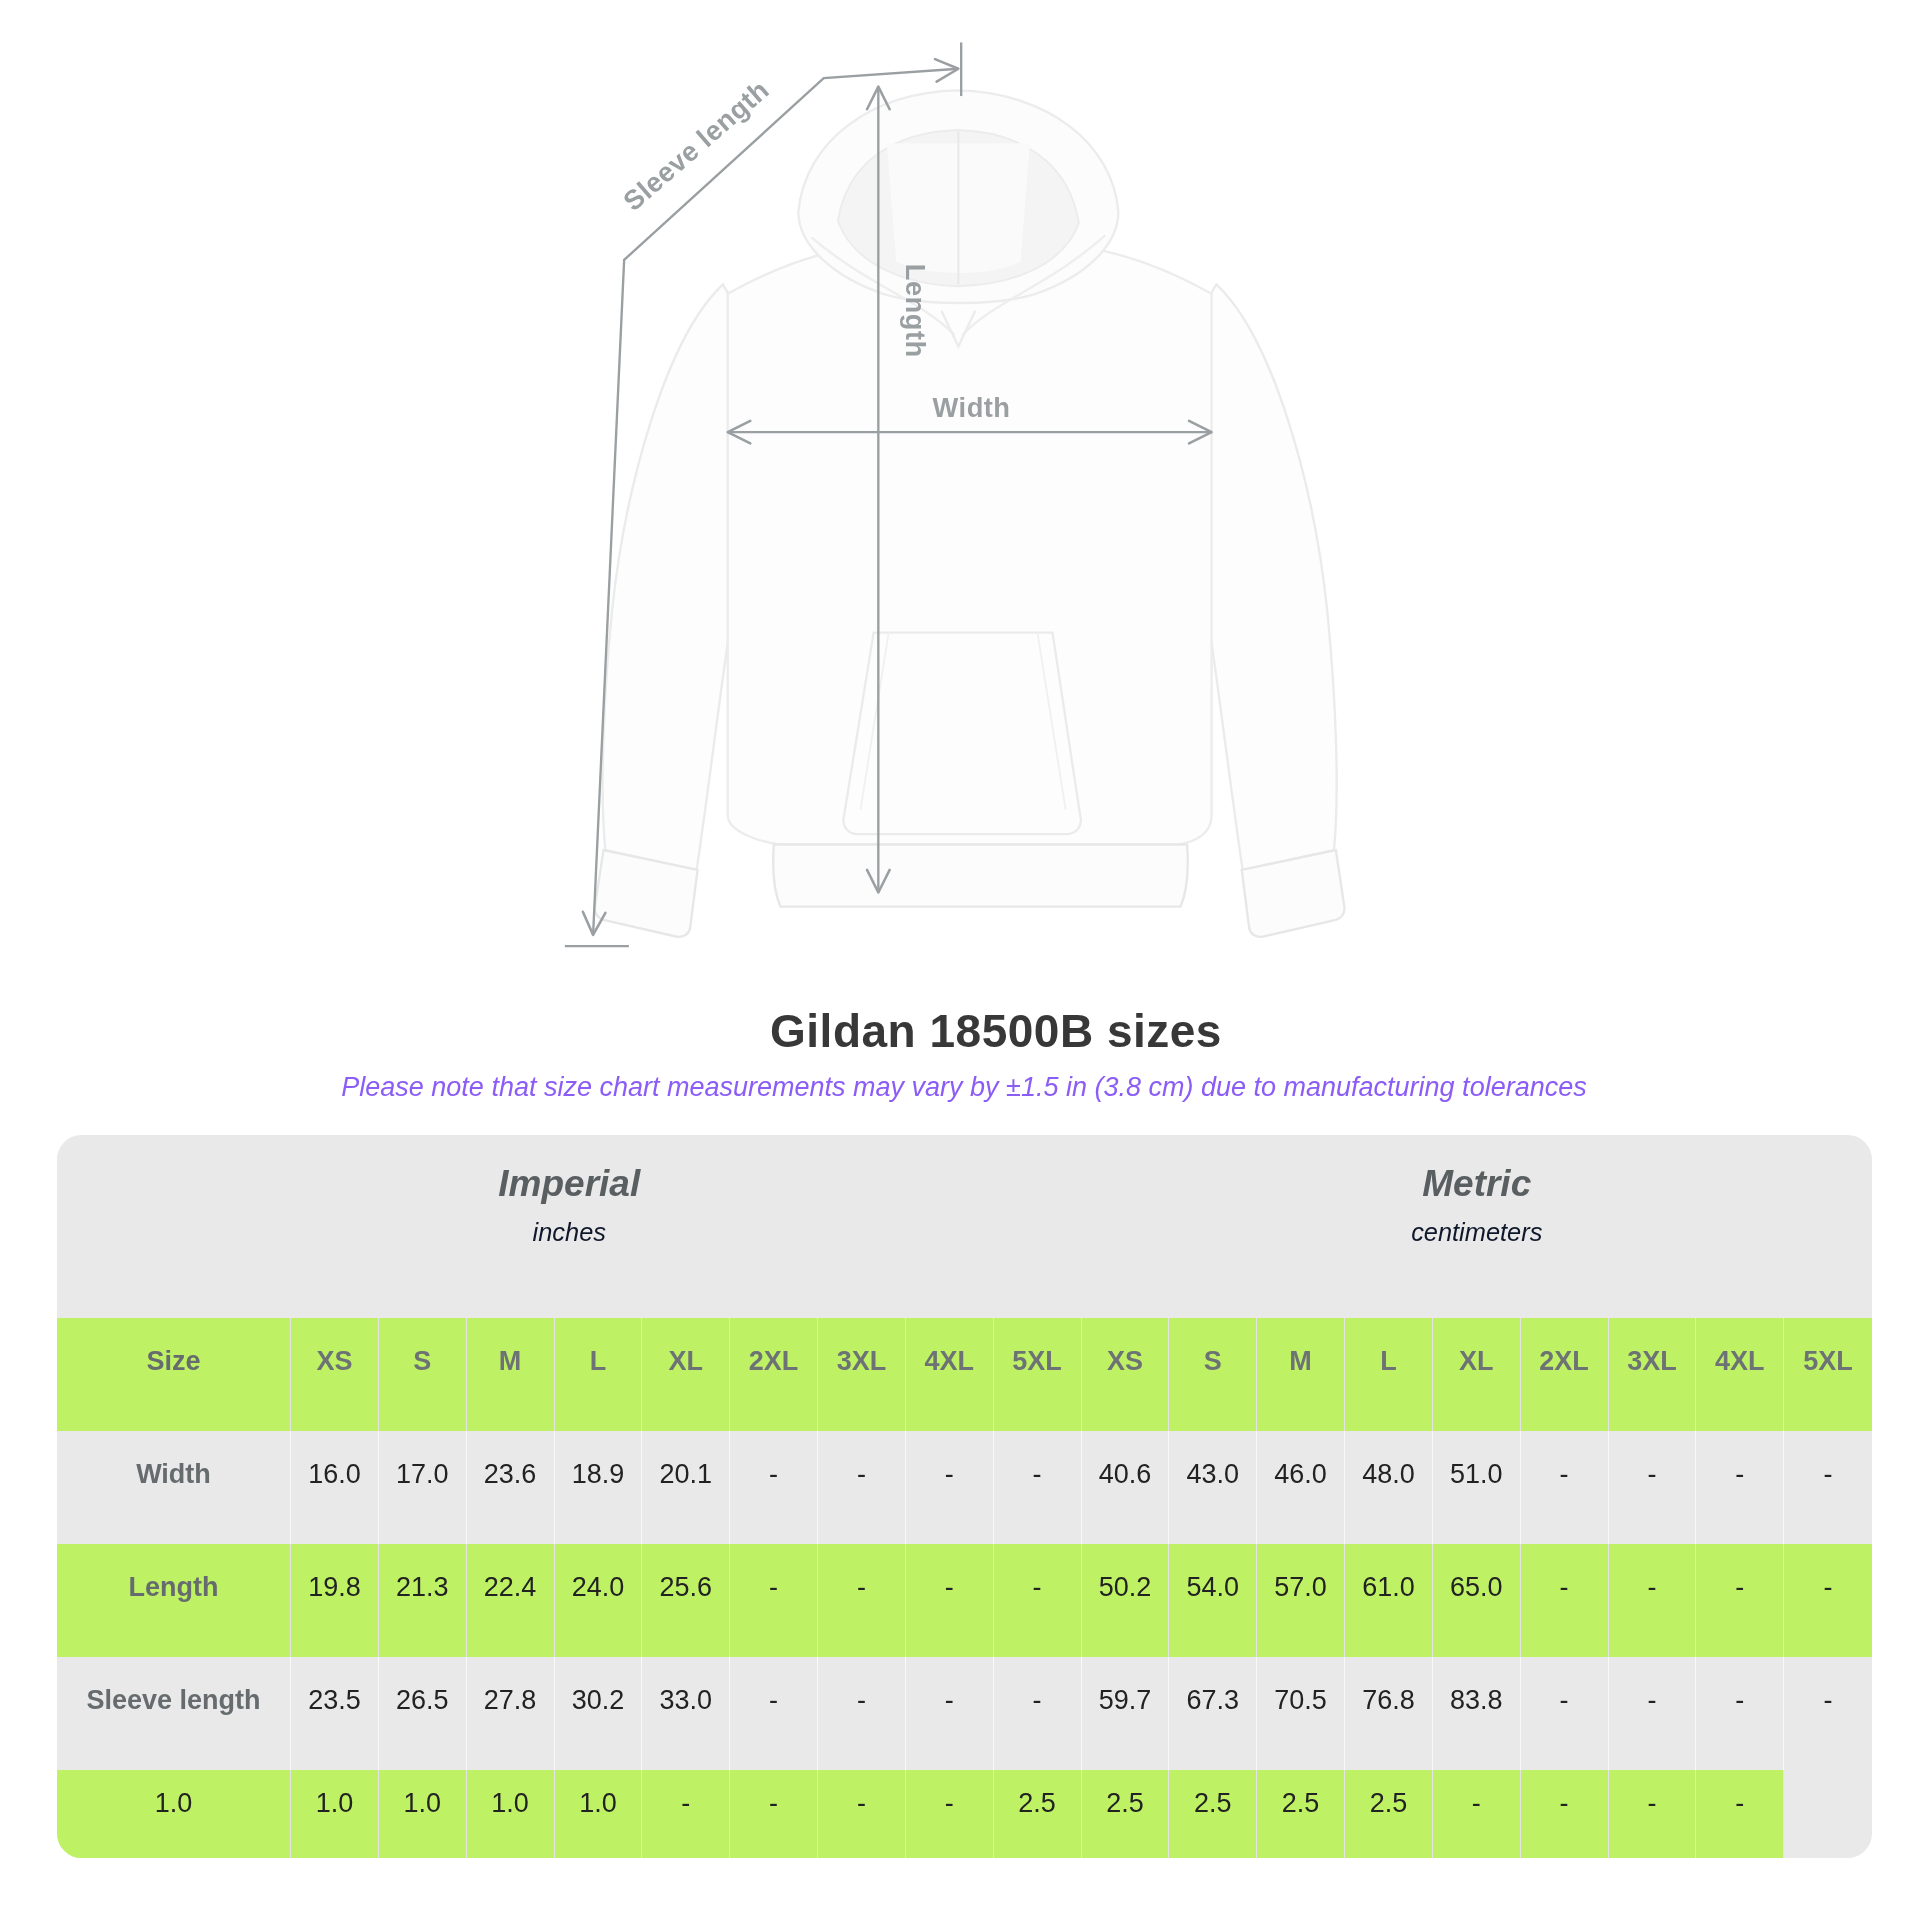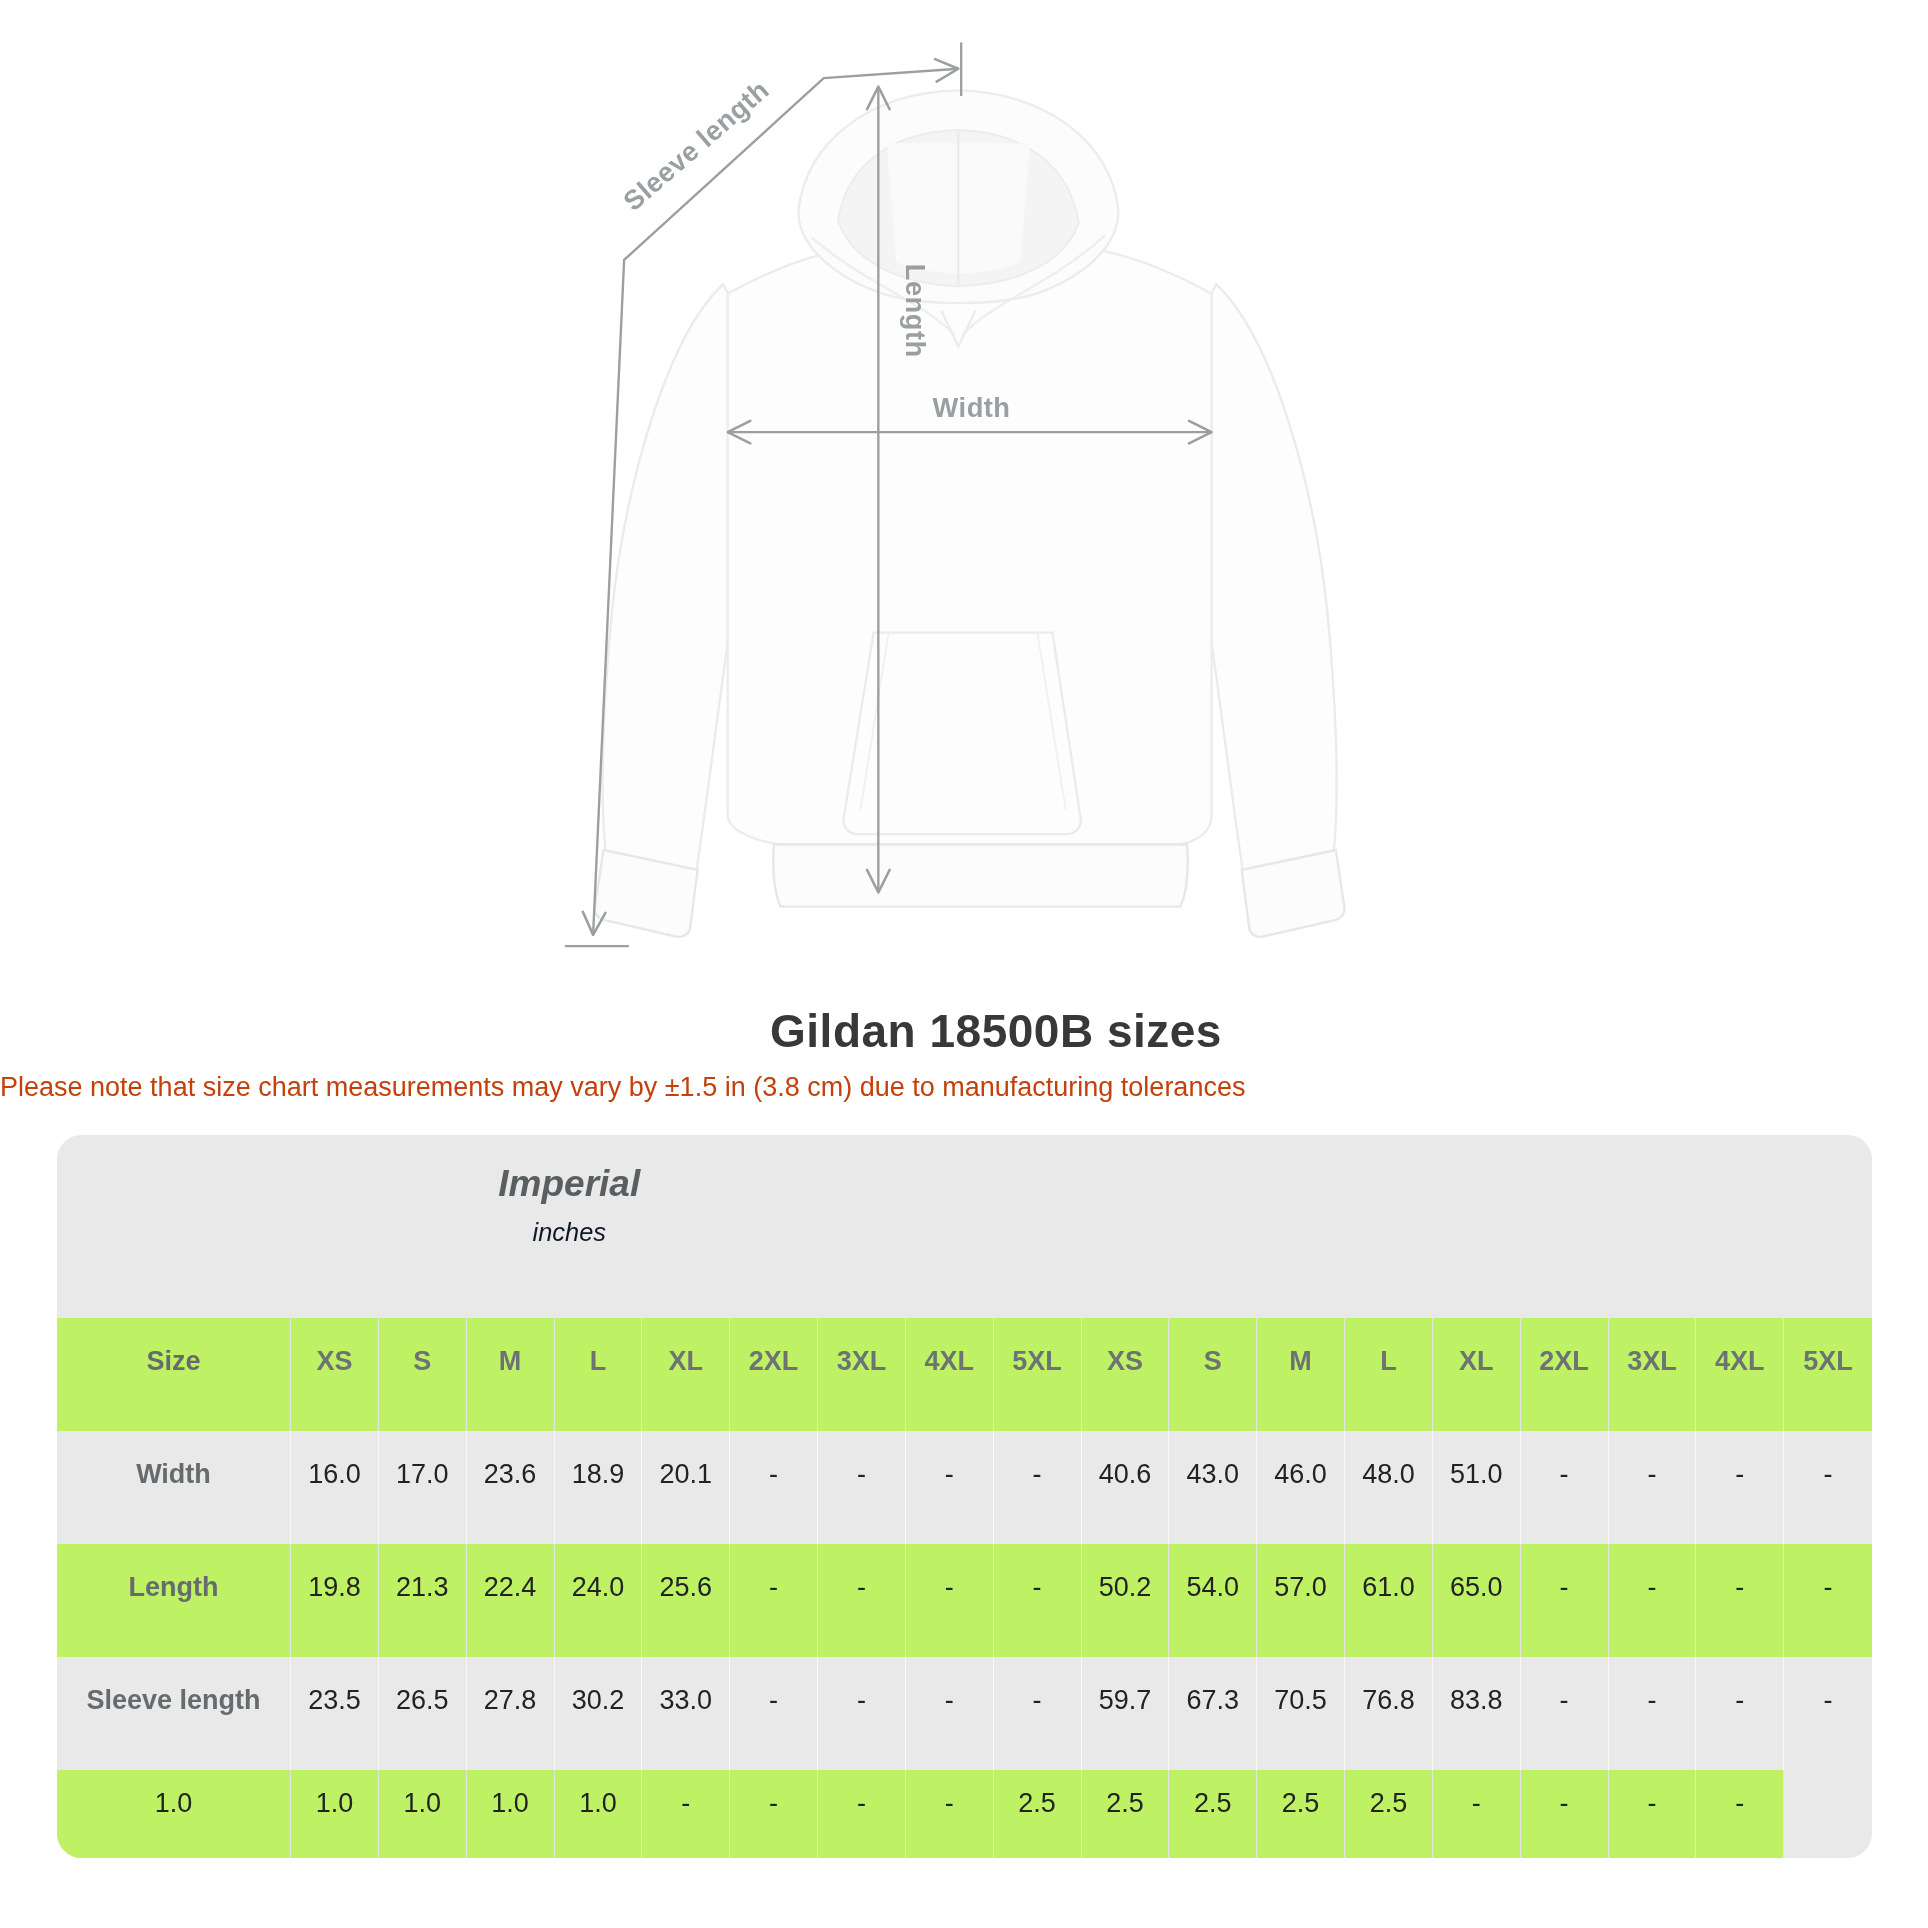--- a/index.html
+++ b/index.html
@@ -5,22 +5,22 @@
   html,body{margin:0;padding:0;background:#fff;}
   body{width:1928px;height:1928px;position:relative;font-family:"Liberation Sans", sans-serif;overflow:hidden;}
 
   
   #figure{position:absolute;left:0;top:0;width:1928px;height:998px;}
   .ann-text{font-family:"Liberation Sans",sans-serif;font-weight:bold;font-size:29px;letter-spacing:.5px;}
 
   
   .page-title{position:absolute;top:1004px;left:0;width:100%;text-align:center;
     font-size:46px;font-weight:bold;color:#383838;letter-spacing:0.5px;padding-left:32px;}
-  .page-subtitle{position:absolute;top:1072px;left:0;width:100%;
-    font-size:27px;color:#c2410c;}
+  .page-subtitle{position:absolute;top:1072px;left:0;width:100%;text-align:center;
+    font-size:27px;font-style:italic;color:#8b5cf6;}
 
   
   .size-table{position:absolute;left:57px;top:1135px;width:1815px;height:723px;
     background:#e9e9e9;border-radius:24.5px;overflow:hidden;}
   .unit-band{display:grid;grid-template-columns:234px repeat(18,1fr);height:183px;}
   .unit-group{display:flex;flex-direction:column;align-items:center;justify-content:flex-start;padding-top:28px;}
   .unit-group.imperial{grid-column:1 / span 10;}
   .unit-group.metric{grid-column:11 / span 9;}
   .unit-title{font-size:37px;font-weight:bold;font-style:italic;color:#595e61;}
   .unit-sub{font-size:25.4px;font-style:italic;color:#0f172a;margin-top:13px;}
@@ -99,20 +99,24 @@
 </svg>
 
 <div class="page-title">Gildan 18500B sizes</div>
 <div class="page-subtitle">Please note that size chart measurements may vary by ±1.5 in (3.8 cm) due to manufacturing tolerances</div>
 
 <div class="size-table">
   <div class="unit-band">
     <div class="unit-group imperial">
       <div class="unit-title">Imperial</div>
       <div class="unit-sub">inches</div>
+    </div>
+    <div class="unit-group metric">
+      <div class="unit-title">Metric</div>
+      <div class="unit-sub">centimeters</div>
     </div>
   </div>
   <div id="table-grid">
       <div class="cell c-label row-white">Size</div>
       <div class="cell c-size row-white">XS</div>
       <div class="cell c-size row-white">S</div>
       <div class="cell c-size row-white">M</div>
       <div class="cell c-size row-white">L</div>
       <div class="cell c-size row-white">XL</div>
       <div class="cell c-size row-white">2XL</div>

